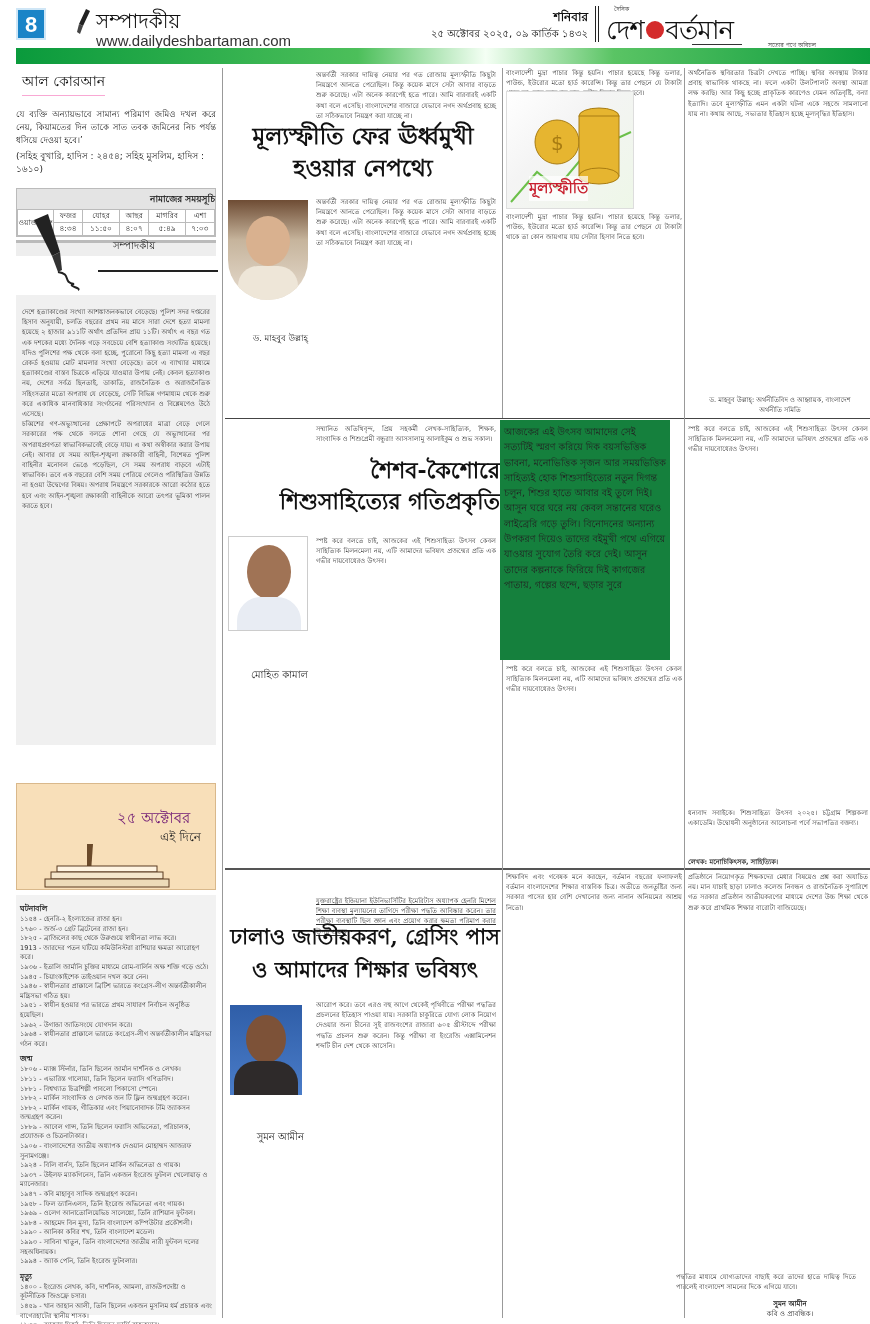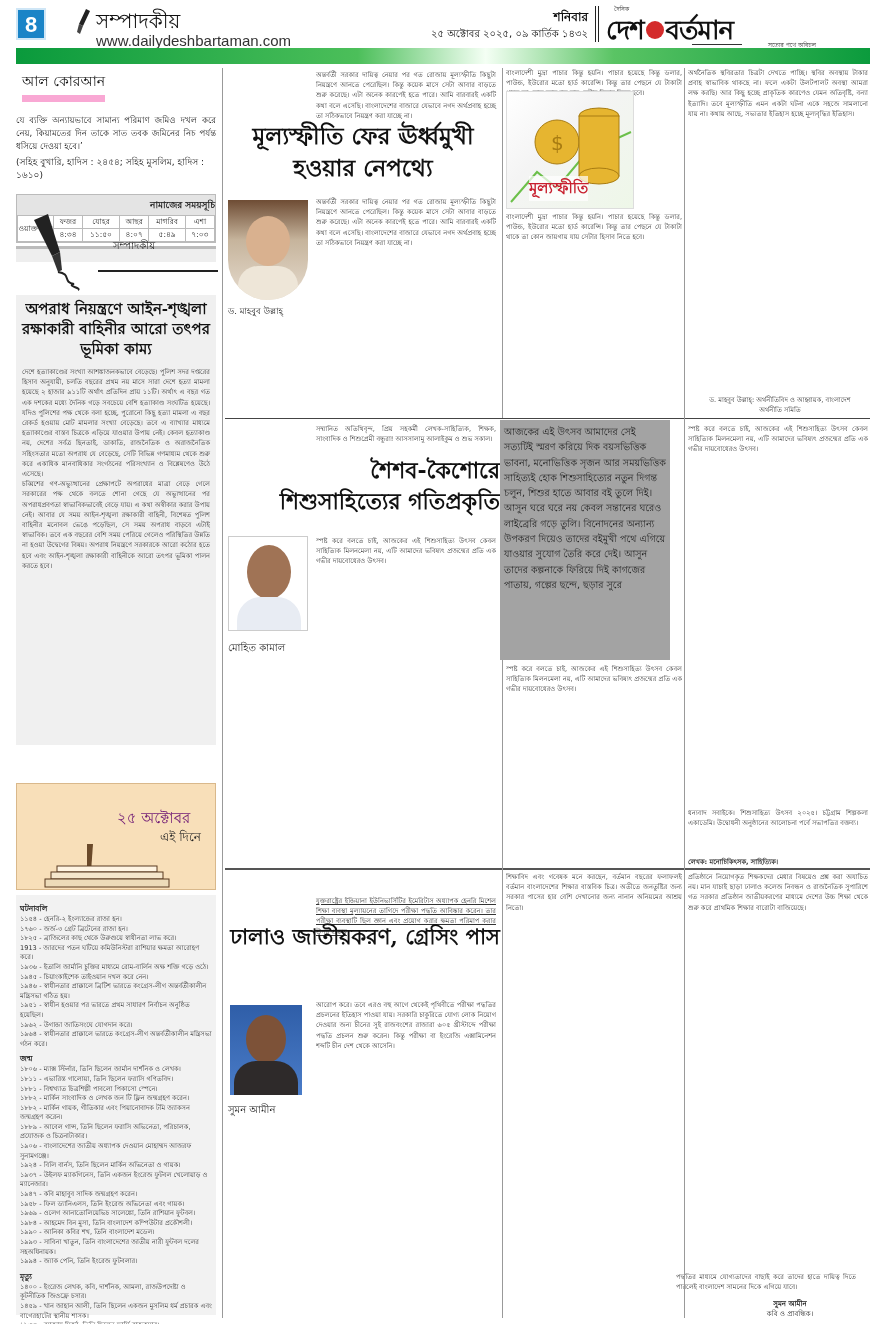--- a/index.html
+++ b/index.html
@@ -7,28 +7,28 @@
   .header { position: absolute; left: 0; top: 0; width: 870px; height: 48px; }
   .page-num { position: absolute; left: 16px; top: 8px; width: 30px; height: 32px; background: #1a84c7; color: #fff; font-weight: bold; font-size: 22px; text-align: center; line-height: 30px; border: 2px solid #cfe6f6; font-family: "Liberation Sans", sans-serif; }
   .section-title { position: absolute; left: 96px; top: 6px; font-size: 20px; color: #111; font-family: "DejaVu Serif", serif; }
   .pen-logo { position: absolute; left: 74px; top: 8px; width: 18px; height: 28px; }
   .site-url { position: absolute; left: 96px; top: 32px; font-size: 15px; color: #333; font-family: "Liberation Sans", sans-serif; }
   .day { position: absolute; right: 282px; top: 8px; font-size: 12px; font-weight: bold; color: #111; }
   .date { position: absolute; right: 282px; top: 26px; font-size: 10px; color: #111; }
   .divbar { position: absolute; left: 595px; top: 6px; width: 4px; height: 36px; border-left: 1px solid #222; border-right: 1px solid #222; }
   .brand { position: absolute; left: 606px; top: 4px; width: 220px; height: 44px; }
   .brand-small { position: absolute; left: 8px; top: 0; font-size: 6px; color: #333; }
-  .brand-name { position: absolute; left: 0; top: 6px; font-size: 26px; font-weight: bold; color: #111; font-family: "DejaVu Serif", serif; letter-spacing: -1px; }
+  .brand-name { position: absolute; left: 0; top: 6px; font-size: 26px; font-weight: normal; color: #111; font-family: "DejaVu Serif", serif; letter-spacing: -1px; }
   .brand-dot { display: inline-block; width: 18px; height: 18px; border-radius: 50%; background: #d42b2b; vertical-align: middle; margin: 0 2px; position: relative; top: -2px; }
   .brand-tag { position: absolute; right: 10px; top: 36px; font-size: 6px; color: #333; }
   .brand-line { position: absolute; left: 86px; top: 40px; width: 50px; border-top: 1px solid #333; }
   .green-bar { position: absolute; left: 16px; top: 48px; width: 854px; height: 16px; background: linear-gradient(90deg, #0a9a3c 0%, #4cbf5a 40%, #f4fff4 55%, #5ac464 70%, #0b9b3d 100%); }
 
   .col-left { position: absolute; left: 16px; top: 70px; width: 200px; }
-  .quran-title { font-size: 14px; color: #111; border-bottom: 7px solid #f9a8d4; display: inline-block; margin-left: 6px; padding-bottom: 1px; }
+  .quran-title { font-size: 14px; color: #111; border-bottom: 1px solid #f9a8d4; display: inline-block; margin-left: 6px; padding-bottom: 1px; }
   .quran-text { font-size: 8.5px; line-height: 13px; margin-top: 12px; color: #222; text-align: justify; }
   .quran-ref { font-size: 9px; line-height: 13px; margin-top: 3px; }
   .prayer { margin-top: 12px; border: 1px solid #bbb; }
   .prayer-head { background: #e4e4e4; text-align: right; font-size: 9px; font-weight: bold; height: 20px; line-height: 20px; }
   .prayer table { width: 100%; border-collapse: collapse; font-size: 7.5px; text-align: center; }
   .prayer td { border: 1px solid #bbb; height: 12px; }
   .prayer-foot { height: 16px; background: #eee; border-top: 3px solid #bbb; margin-top: 3px; }
 
   .editorial-logo { position: absolute; left: 16px; top: 212px; width: 200px; height: 80px; }
   .editorial-logo .label { position: absolute; left: 97px; top: 26px; font-size: 10px; }
@@ -43,26 +43,26 @@
   .otd-sub { position: absolute; left: 143px; top: 44px; font-size: 12px; color: #222; }
   .otd-books { position: absolute; left: 20px; top: 60px; }
   .history-box { position: absolute; left: 16px; top: 895px; width: 200px; height: 420px; background: #f2f2f2; padding: 4px 4px; }
   .hist-heading { font-size: 7.5px; font-weight: bold; margin-top: 4px; }
   .hist-item { font-size: 6.6px; line-height: 9.6px; color: #333; }
 
   .vline { position: absolute; width: 1px; background: #999; }
   .hline { position: absolute; height: 2px; background: #666; }
   .art1-headline { position: absolute; left: 4px; top: 62px; width: 270px; text-align: center; font-size: 23px; line-height: 32px; font-family: "DejaVu Serif", serif; color: #111; }
   .photo { position: absolute; background: #7a7a7a; overflow: hidden; }
-  .photo-caption { position: absolute; font-size: 8.5px; text-align: left; color: #222; }
+  .photo-caption { position: absolute; font-size: 8.5px; text-align: right; color: #222; margin-top: 27px; }
   .coin-img { position: absolute; left: 506px; top: 91px; width: 128px; height: 118px; background: linear-gradient(135deg,#fff 0%,#f4f4f4 40%,#eef7e8 100%); border: 1px solid #ddd; overflow: hidden; }
   .coin-word { position: absolute; left: 22px; top: 84px; font-size: 15px; color: #c8202f; font-weight: bold; font-family: "DejaVu Serif", serif; background: rgba(255,255,255,0.7); }
 
   .art2-headline { position: absolute; left: 236px; top: 450px; width: 264px; text-align: right; font-size: 22px; line-height: 31px; font-family: "DejaVu Serif", serif; color: #111; }
-  .quote-box { position: absolute; left: 500px; top: 420px; width: 170px; height: 240px; background: #a3a3a3; padding: 4px 4px; font-size: 9.5px; line-height: 15.3px; color: #222; }
+  .quote-box { position: absolute; left: 500px; top: 420px; width: 170px; height: 240px; background: #15803d; padding: 4px 4px; font-size: 9.5px; line-height: 15.3px; color: #222; }
 
   .art3-headline { position: absolute; left: 228px; top: 920px; width: 274px; text-align: center; font-size: 21px; line-height: 33px; font-family: "DejaVu Serif", serif; color: #111; }
   .byline { position: absolute; font-size: 7px; text-align: center; color: #222; }
 </style>
 </head>
 <body>
 
 <div class="header">
   <div class="page-num">8</div>
   <svg class="pen-logo" viewBox="0 0 18 28">
@@ -116,21 +116,20 @@
   <svg width="80" height="80" viewBox="0 0 80 80" style="position:absolute;left:6px;top:0">
     <path d="M12 8 L26 2 L38 40 L30 44 Z" fill="#222"></path>
     <path d="M30 44 L38 40 L40 58 L36 60 Z" fill="#333"></path>
     <path d="M36 60 C50 62 40 70 52 72 C44 74 60 76 56 78" stroke="#222" fill="none" stroke-width="2"></path>
   </svg>
   <span class="label">সম্পাদকীয়</span>
   <div class="line"></div>
 </div>
 
 <div class="editorial-box">
-  <h2 class="ed-headline">অপরাধ নিয়ন্ত্রণে আইন-শৃঙ্খলা রক্ষাকারী বাহিনীর আরো তৎপর ভূমিকা কাম্য</h2>
   <p class="body-text ed-body">দেশে হত্যাকাণ্ডের সংখ্যা আশঙ্কাজনকভাবে বেড়েছে। পুলিশ সদর দপ্তরের হিসাব অনুযায়ী, চলতি বছরের প্রথম নয় মাসে সারা দেশে হত্যা মামলা হয়েছে ২ হাজার ৯১১টি অর্থাৎ প্রতিদিন প্রায় ১১টি। অর্থাৎ এ বছর গত এক দশকের মধ্যে দৈনিক গড়ে সবচেয়ে বেশি হত্যাকাণ্ড সংঘটিত হয়েছে। যদিও পুলিশের পক্ষ থেকে বলা হচ্ছে, পুরোনো কিছু হত্যা মামলা এ বছর রেকর্ড হওয়ায় মোট মামলার সংখ্যা বেড়েছে। তবে এ ব্যাখ্যার মাধ্যমে হত্যাকাণ্ডের বাস্তব চিত্রকে এড়িয়ে যাওয়ার উপায় নেই। কেবল হত্যাকাণ্ড নয়, দেশের সর্বত্র ছিনতাই, ডাকাতি, রাজনৈতিক ও অরাজনৈতিক সহিংসতার মতো অপরাধ যে বেড়েছে, সেটি বিভিন্ন গণমাধ্যম থেকে শুরু করে একাধিক মানবাধিকার সংগঠনের পরিসংখ্যান ও বিশ্লেষণেও উঠে এসেছে।</p>
   <p class="body-text">চব্বিশের গণ-অভ্যুত্থানের প্রেক্ষাপটে অপরাধের মাত্রা বেড়ে গেলে সরকারের পক্ষ থেকে বলতে শোনা গেছে যে অভ্যুত্থানের পর অপরাধপ্রবণতা স্বাভাবিকভাবেই বেড়ে যায়। এ কথা অস্বীকার করার উপায় নেই। আবার যে সময় আইন-শৃঙ্খলা রক্ষাকারী বাহিনী, বিশেষত পুলিশ বাহিনীর মনোবল ভেঙে পড়েছিল, সে সময় অপরাধ বাড়বে এটাই স্বাভাবিক। তবে এক বছরের বেশি সময় পেরিয়ে গেলেও পরিস্থিতির উন্নতি না হওয়া উদ্বেগের বিষয়। অপরাধ নিয়ন্ত্রণে সরকারকে আরো কঠোর হতে হবে এবং আইন-শৃঙ্খলা রক্ষাকারী বাহিনীকে আরো তৎপর ভূমিকা পালন করতে হবে।</p>
 </div>
 
 <div class="onthisday">
   <svg class="otd-books" width="150" height="44" viewBox="0 0 150 44">
     <path d="M50 0 L56 0 L54 28 L50 28 Z" fill="#6b4a2a"></path>
     <rect x="20" y="22" width="100" height="6" fill="#fff4e2" stroke="#5a3b20"></rect>
     <rect x="14" y="28" width="112" height="7" fill="#f5e6cc" stroke="#5a3b20"></rect>
     <rect x="8" y="35" width="124" height="8" fill="#eddbb9" stroke="#5a3b20"></rect>
@@ -213,21 +212,21 @@
 <div class="photo-caption" style="left:228px;top:640px;width:80px;font-size:10px;">মোহিত কামাল</div>
 <p class="body-text" style="position:absolute;left:316px;top:536px;width:180px;height:330px;overflow:hidden;">স্পষ্ট করে বলতে চাই, আজকের এই শিশুসাহিত্য উৎসব কেবল সাহিত্যিক মিলনমেলা নয়, এটি আমাদের ভবিষ্যৎ প্রজন্মের প্রতি এক গভীর দায়বোধেরও উৎসব।</p>
 <div class="quote-box">আজকের এই উৎসব আমাদের সেই সত্যটিই স্মরণ করিয়ে দিক বয়সভিত্তিক ভাবনা, মনোভিত্তিক সৃজন আর সময়ভিত্তিক সাহিত্যই হোক শিশুসাহিত্যের নতুন দিগন্ত চলুন, শিশুর হাতে আবার বই তুলে দিই। আসুন ঘরে ঘরে নয় কেবল সন্তানের ঘরেও লাইব্রেরি গড়ে তুলি। বিনোদনের অন্যান্য উপকরণ দিয়েও তাদের বইমুখী পথে এগিয়ে যাওয়ার সুযোগ তৈরি করে দেই। আসুন তাদের কল্পনাকে ফিরিয়ে দিই কাগজের পাতায়, গল্পের ছন্দে, ছড়ার সুরে</div>
 <p class="body-text" style="position:absolute;left:506px;top:664px;width:176px;height:160px;overflow:hidden;">স্পষ্ট করে বলতে চাই, আজকের এই শিশুসাহিত্য উৎসব কেবল সাহিত্যিক মিলনমেলা নয়, এটি আমাদের ভবিষ্যৎ প্রজন্মের প্রতি এক গভীর দায়বোধেরও উৎসব।</p>
 <p class="body-text" style="position:absolute;left:688px;top:424px;width:180px;height:380px;overflow:hidden;">স্পষ্ট করে বলতে চাই, আজকের এই শিশুসাহিত্য উৎসব কেবল সাহিত্যিক মিলনমেলা নয়, এটি আমাদের ভবিষ্যৎ প্রজন্মের প্রতি এক গভীর দায়বোধেরও উৎসব।</p>
 <p class="body-text" style="position:absolute;left:688px;top:808px;width:180px;">ধন্যবাদ সবাইকে। শিশুসাহিত্য উৎসব ২০২৫। চট্টগ্রাম শিল্পকলা একাডেমি। উদ্বোধনী অনুষ্ঠানের আলোচনা পর্বে সভাপতির বক্তব্য।</p>
 <p class="body-text" style="position:absolute;left:688px;top:857px;width:180px;font-weight:bold">লেখক: মনোচিকিৎসক, সাহিত্যিক।</p>
 <div class="hline" style="left:225px;top:868px;width:645px;height:2px;background:#555"></div>
 
 <p class="body-text" style="position:absolute;left:316px;top:896px;width:180px;text-decoration:underline;">যুক্তরাষ্ট্রের ইন্ডিয়ানা ইউনিভার্সিটির ইমেরিটাস অধ্যাপক হেনরি মিশেল শিক্ষা ব্যবস্থা মূল্যায়নের তাগিদে পরীক্ষা পদ্ধতি আবিষ্কার করেন। তার পরীক্ষা ব্যবস্থাটি ছিল জ্ঞান এবং প্রয়োগ করার ক্ষমতা পরিমাপ করার উপর গুরুত্ব</p>
-<h1 class="art3-headline"><span>ঢালাও জাতীয়করণ, গ্রেসিং পাস</span><br></h1>
+<h1 class="art3-headline"><span>ঢালাও জাতীয়করণ, গ্রেসিং পাস</span><br><span>ও আমাদের শিক্ষার ভবিষ্যৎ</span></h1>
 <div class="photo" style="left:230px;top:1005px;width:72px;height:90px;background:linear-gradient(#2f5ea8,#4a7cc8)">
   <div style="position:absolute;left:16px;top:10px;width:40px;height:48px;border-radius:50%;background:#7d5238;"></div>
   <div style="position:absolute;left:4px;top:56px;width:64px;height:40px;background:#2e2a2a;border-radius:22px 22px 0 0"></div>
 </div>
 <div class="photo-caption" style="left:228px;top:1102px;width:76px;font-size:10px;">সুমন আমীন</div>
 <p class="body-text" style="position:absolute;left:316px;top:1000px;width:180px;height:320px;overflow:hidden;">আরোপ করে। তবে এরও বহু আগে থেকেই পৃথিবীতে পরীক্ষা পদ্ধতির প্রচলনের ইতিহাস পাওয়া যায়। সরকারি চাকুরিতে যোগ্য লোক নিয়োগ দেওয়ার জন্য চীনের সুই রাজবংশের রাজারা ৬০৫ খ্রীস্টাব্দে পরীক্ষা পদ্ধতি প্রচলন শুরু করেন। কিন্তু পরীক্ষা বা ইংরেজি এক্সামিনেশন শব্দটি চীন দেশ থেকে আসেনি।</p>
 <p class="body-text" style="position:absolute;left:506px;top:872px;width:176px;height:448px;overflow:hidden;">শিক্ষাবিদ এবং গবেষক মনে করছেন, বর্তমান বছরের ফলাফলই বর্তমান বাংলাদেশের শিক্ষার বাস্তবিক চিত্র। অতীতে জনতুষ্টির জন্য সরকার পাসের হার বেশি দেখানোর জন্য নানান অনিয়মের আশ্রয় নিতো।</p>
 <p class="body-text" style="position:absolute;left:688px;top:872px;width:180px;height:400px;overflow:hidden;">প্রতিষ্ঠানে নিয়োগকৃত শিক্ষকদের মেধার বিষয়েও প্রশ্ন করা অযাচিত নয়। মান যাচাই ছাড়া ঢালাও কলেজ নিবন্ধন ও রাজনৈতিক সুপারিশে গত সরকার প্রতিষ্ঠান জাতীয়করণের মাধ্যমে দেশের উচ্চ শিক্ষা থেকে শুরু করে প্রাথমিক শিক্ষার বারোটা বাজিয়েছে।</p>
 <p class="body-text" style="position:absolute;left:676px;top:1272px;width:180px;">পদ্ধতির মাধ্যমে যোগ্যতাদের বাছাই করে তাদের হাতে দায়িত্ব দিতে পারলেই বাংলাদেশ সামনের দিকে এগিয়ে যাবে।</p>
 <div class="byline" style="left:760px;top:1298px;width:60px;font-weight:bold">সুমন আমীন</div>

